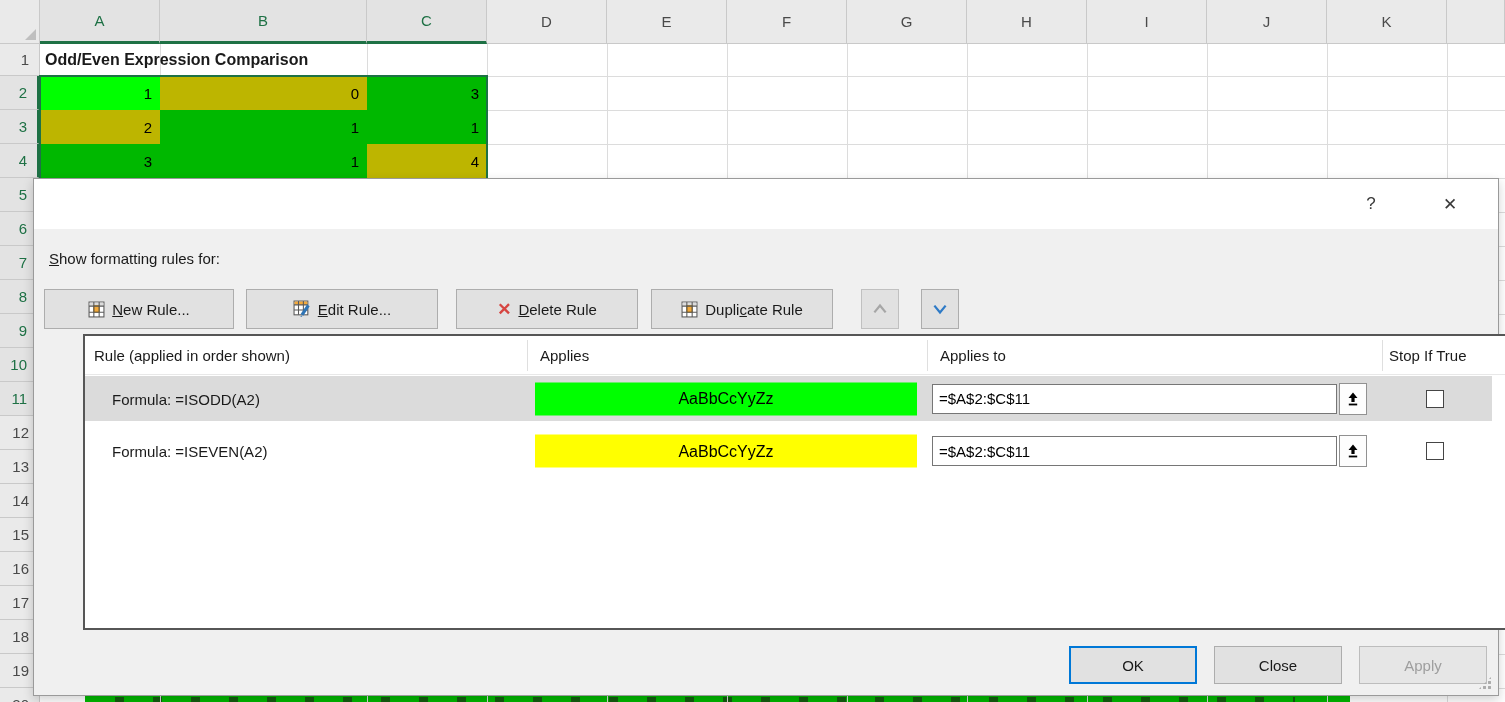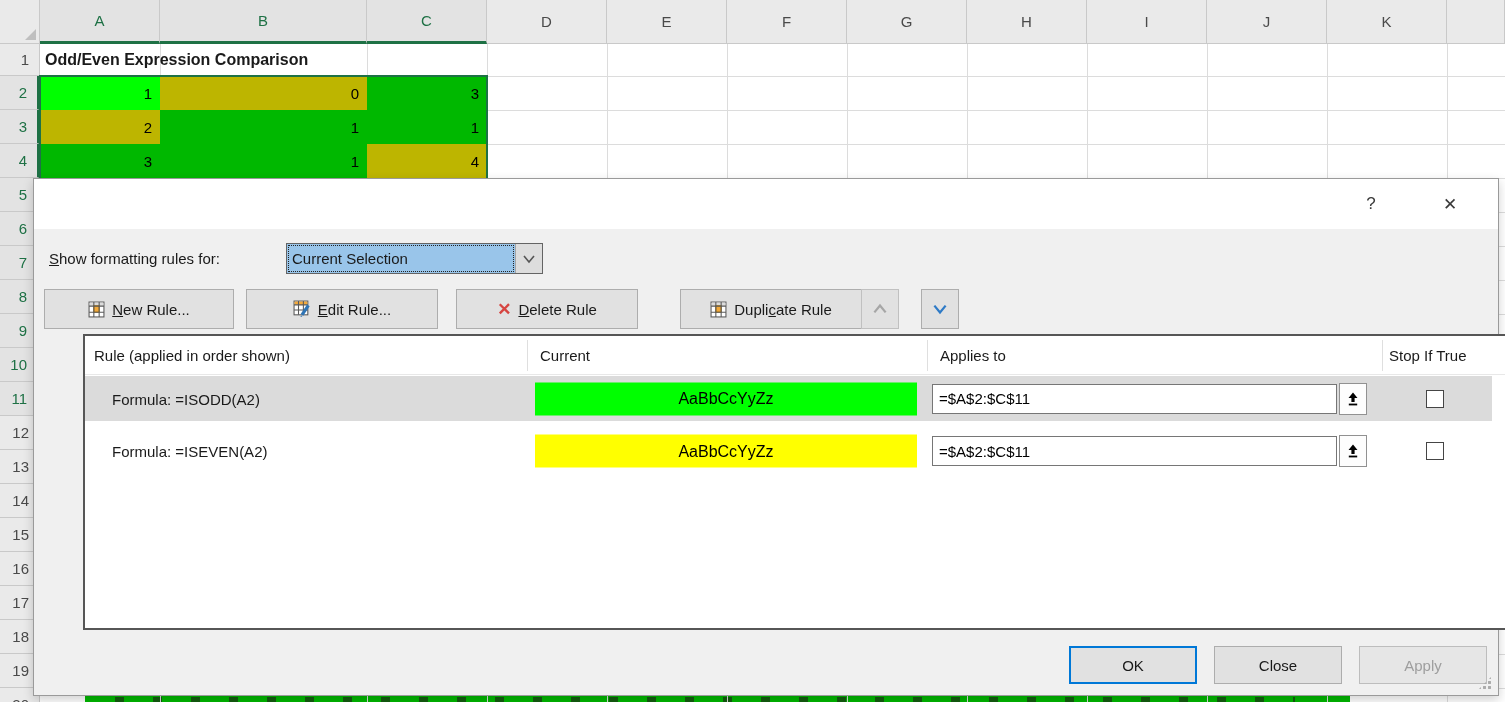--- a/index.html
+++ b/index.html
@@ -152,28 +152,20 @@
   <div class="abs dialog">
     <div class="abs titlebar"></div>
     <div class="abs title-glyph" style="right:112px;">?</div>
     <div class="abs title-glyph" style="right:33px;">✕</div>
 
     <div class="abs lbl" style="left:15px;top:64px;height:31px;">
         <span class="u">S</span>
         <span>how formatting rules for:</span>
       </div>
 
-    <div class="abs combo">
-      <div class="combo-sel">Current Selection</div>
-      <div class="combo-btn">
-        <svg width="14" height="12" viewBox="0 0 14 12">
-          <polyline points="2,3 7,9 12,3" fill="none" stroke="#555" stroke-width="1.6"></polyline>
-        </svg>
-      </div>
-    </div>
 
     <div class="abs btn toolbar-btn" style="left:10px;width:190px;">
       <svg width="17" height="17" viewBox="0 0 16 16">
         <rect x="1" y="1" width="14" height="14" fill="#fff" stroke="#595959"></rect>
         <rect x="1.5" y="1.5" width="13" height="3" fill="#DCDCDC"></rect>
         <rect x="5.5" y="4.5" width="5" height="6" fill="#F2A93B" stroke="#C07F00"></rect>
         <path d="M1 4.8h14 M1 10.5h14 M5.5 1v14 M10.5 1v14" stroke="#595959" stroke-width="1" fill="none"></path>
       </svg>
       <span class="lbl">
           <span class="u">N</span>
@@ -193,21 +185,21 @@
           <span>dit Rule...</span>
         </span>
     </div>
     <div class="abs btn toolbar-btn" style="left:422px;width:182px;">
       <span style="color:#D64541;font-size:17px;font-weight:bold;">✕</span>
       <span class="lbl">
           <span class="u">D</span>
           <span>elete Rule</span>
         </span>
     </div>
-    <div class="abs btn toolbar-btn" style="left:646px;width:182px;justify-content:center;">
+    <div class="abs btn toolbar-btn" style="left:617px;width:182px;justify-content:center;">
       <svg width="17" height="17" viewBox="0 0 16 16">
         <rect x="1" y="1" width="14" height="14" fill="#fff" stroke="#595959"></rect>
         <rect x="1.5" y="1.5" width="13" height="3" fill="#DCDCDC"></rect>
         <rect x="5.5" y="4.5" width="5" height="6" fill="#F2A93B" stroke="#C07F00"></rect>
         <path d="M1 4.8h14 M1 10.5h14 M5.5 1v14 M10.5 1v14" stroke="#595959" stroke-width="1" fill="none"></path>
       </svg>
       <span class="lbl">
           <span>Dupli</span>
           <span class="u">c</span>
           <span>ate Rule</span>
@@ -220,21 +212,21 @@
     </div>
     <div class="abs btn arrow-btn" style="left:887px;">
       <svg width="18" height="14" viewBox="0 0 16 12">
         <polyline points="3,3 8,9 13,3" fill="none" stroke="#2E7AC6" stroke-width="2"></polyline>
       </svg>
     </div>
 
     <div class="abs listbox">
       <div class="abs list-header">
         <div class="abs list-header-text" style="left:9px;">Rule (applied in order shown)</div>
-        <div class="abs list-header-text" style="left:455px;">Current</div>
+        <div class="abs list-header-text" style="left:455px;">Applies</div>
         <div class="abs list-header-text" style="left:855px;">Applies to</div>
         <div class="abs list-header-text" style="left:1304px;">Stop If True</div>
         <div class="abs hdr-sep" style="left:442px;"></div>
         <div class="abs hdr-sep" style="left:842px;"></div>
         <div class="abs hdr-sep" style="left:1297px;"></div>
       </div>
       <div id="ruleRows">
           <div class="abs rule-row" style="top: 40px; height: 45px; padding-left: 8px;">
             <div class="abs band" style="width: 1407px; background: rgb(219, 219, 219);"></div>
             <div class="abs rule-formula" style="left: 27px;">Formula: =ISODD(A2)</div>

